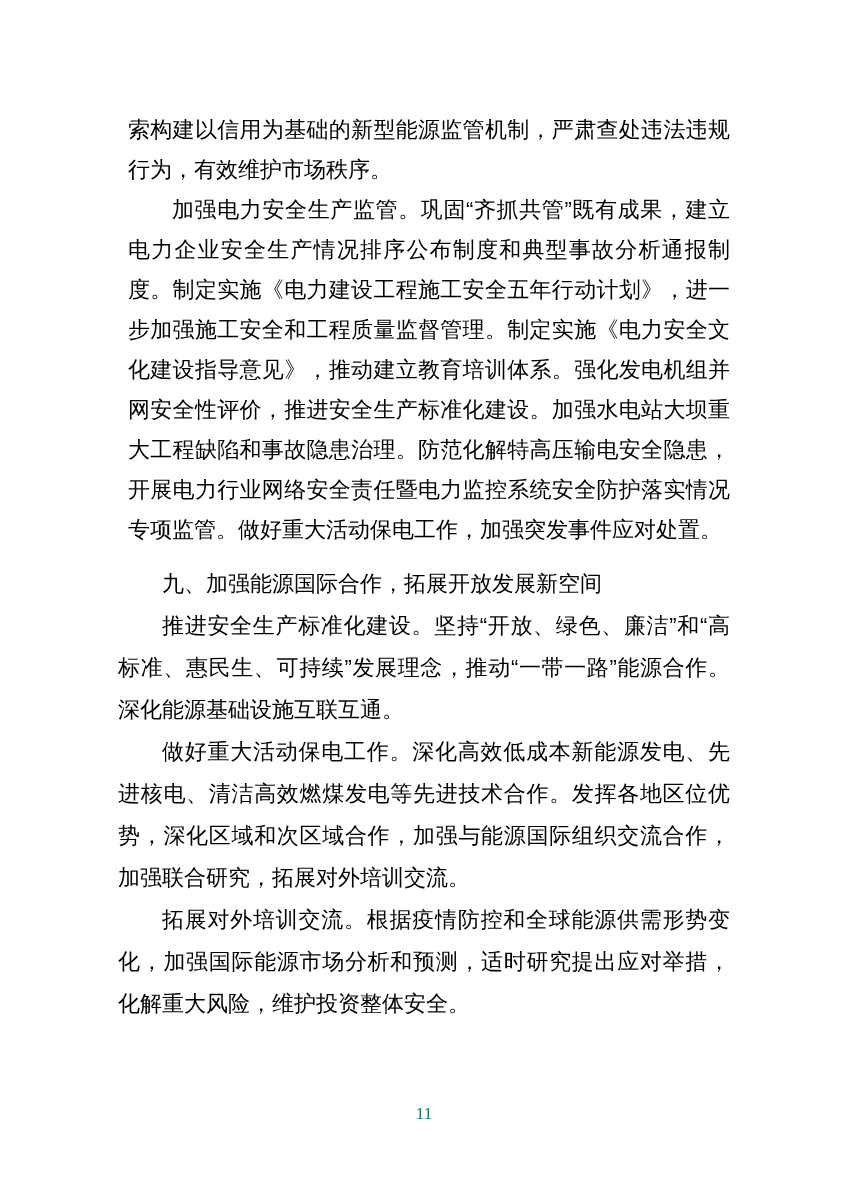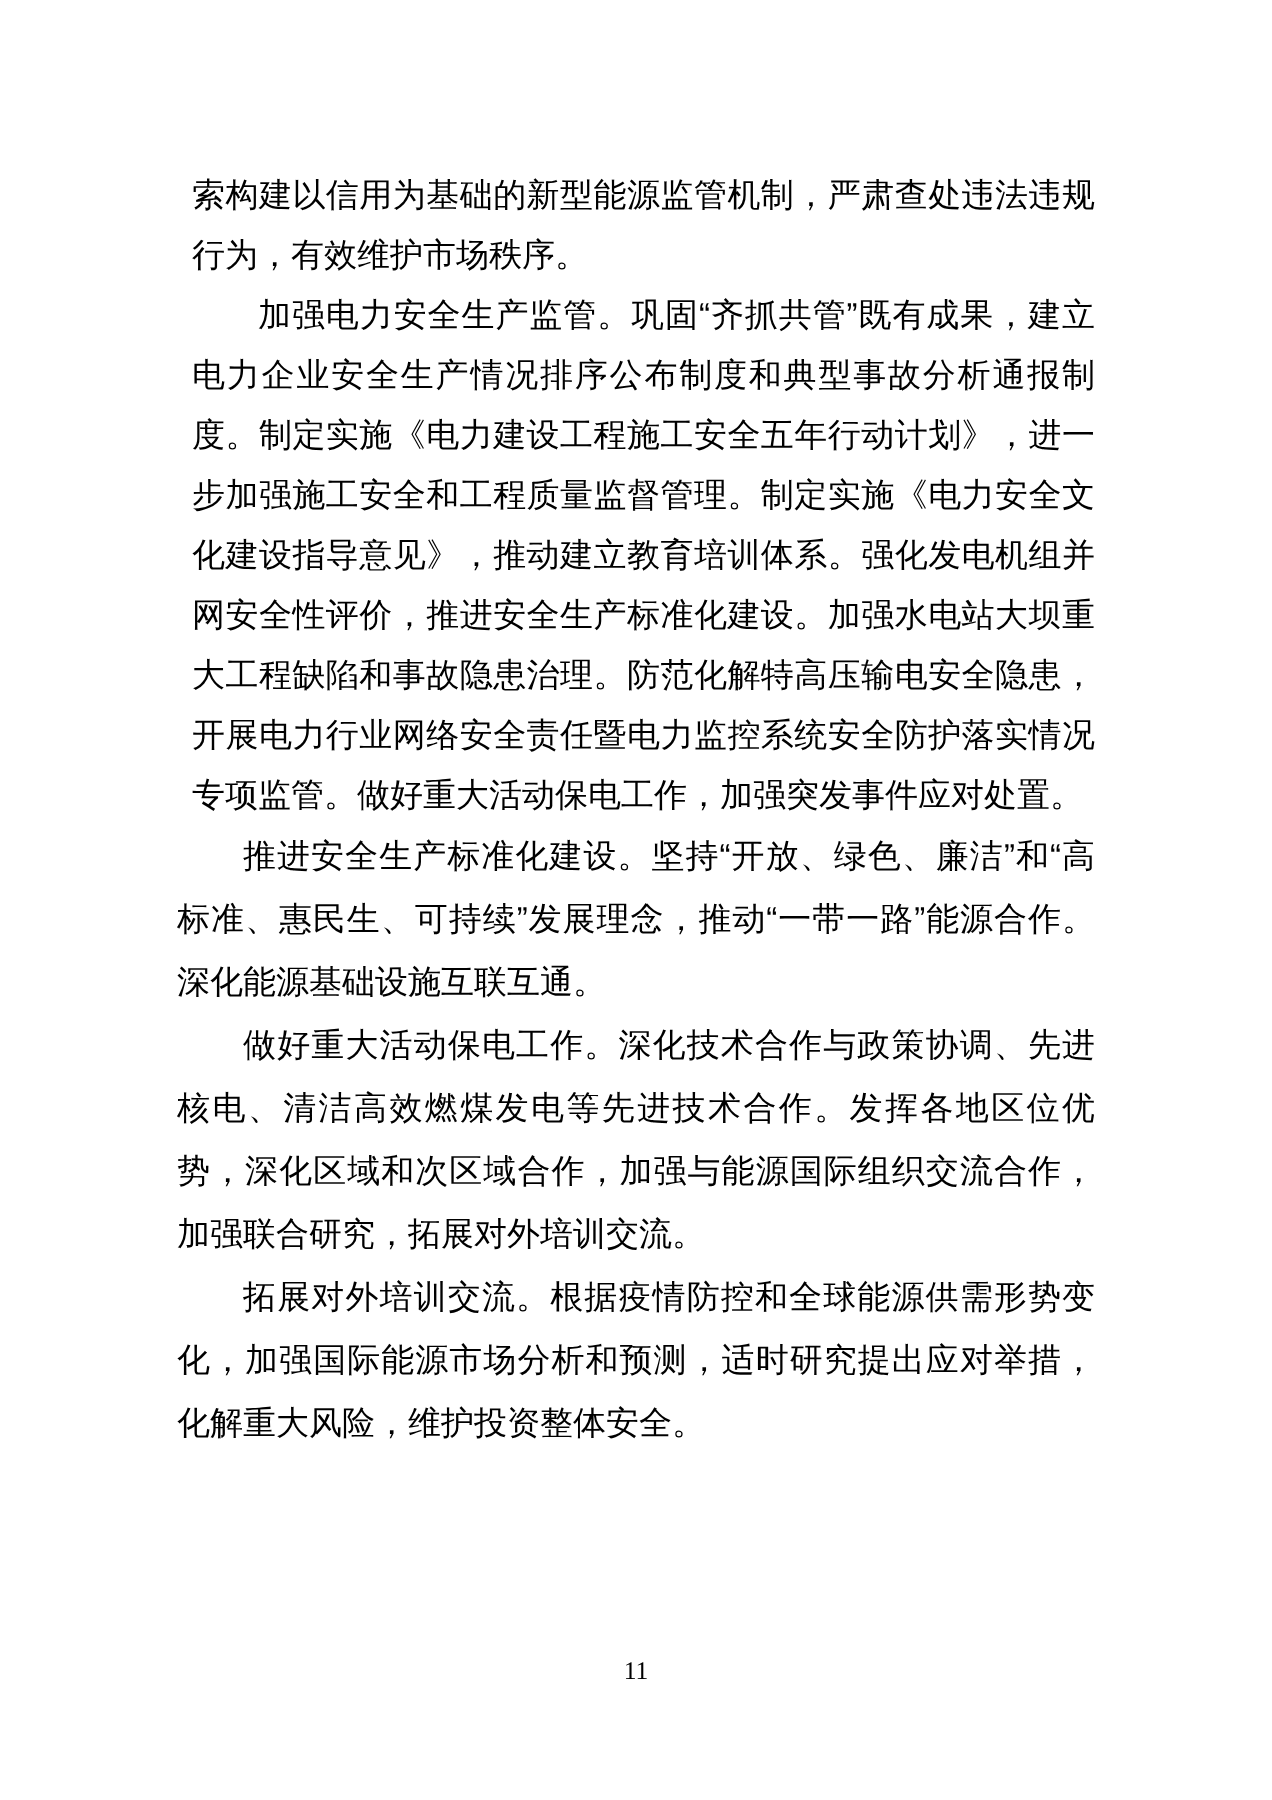--- a/index.html
+++ b/index.html
@@ -35,37 +35,38 @@
   .heading { margin-top: 13px; }
   .lead { font-weight: normal; }
   .page-number {
     position: absolute;
     top: 1104px;
     left: 0;
     width: 848px;
     text-align: center;
     font-family: "Liberation Serif", serif;
     font-size: 17px;
-    color: #000000;
+    color: #0f766e;
   }
 </style>
 </head>
 <body>
 
 <div class="page">
   <div class="content">
 
     <p class="para sec1 no-indent"><span class="lead"></span><span>索构建以信用为基础的新型能源监管机制，严肃查处违法违规行为，有效维护市场秩序。</span></p>
 
     <p class="para sec1 indent"><span class="lead">加强电力安全生产监管。</span><span>巩固“齐抓共管”既有成果，建立电力企业安全生产情况排序公布制度和典型事故分析通报制度。制定实施《电力建设工程施工安全五年行动计划》，进一步加强施工安全和工程质量监督管理。制定实施《电力安全文化建设指导意见》，推动建立教育培训体系。强化发电机组并网安全性评价，推进安全生产标准化建设。加强水电站大坝重大工程缺陷和事故隐患治理。防范化解特高压输电安全隐患，开展电力行业网络安全责任暨电力监控系统安全防护落实情况专项监管。做好重大活动保电工作，加强突发事件应对处置。</span></p>
 
+    <p class="para sec2 indent heading"><span>九、加强能源国际合作，拓展开放发展新空间</span></p>
 
     <p class="para sec2 indent"><span class="lead">推进安全生产标准化建设。</span><span>坚持“开放、绿色、廉洁”和“高标准、惠民生、可持续”发展理念，推动“一带一路”能源合作。深化能源基础设施互联互通。</span></p>
 
-    <p class="para sec2 indent"><span class="lead">做好重大活动保电工作。</span><span>深化技术合作与政策协调、先进核电、清洁高效燃煤发电等先进技术合作。发挥各地区位优势，深化区域和次区域合作，加强与能源国际组织交流合作，加强联合研究，拓展对外培训交流。</span></p>
+    <p class="para sec2 indent"><span class="lead">做好重大活动保电工作。</span><span>深化高效低成本新能源发电、先进核电、清洁高效燃煤发电等先进技术合作。发挥各地区位优势，深化区域和次区域合作，加强与能源国际组织交流合作，加强联合研究，拓展对外培训交流。</span></p>
 
     <p class="para sec2 indent"><span class="lead">拓展对外培训交流。</span><span>根据疫情防控和全球能源供需形势变化，加强国际能源市场分析和预测，适时研究提出应对举措，化解重大风险，维护投资整体安全。</span></p>
 
 
   </div>
 
   <div class="page-number">11</div>
 </div>
 
 </body></html>

